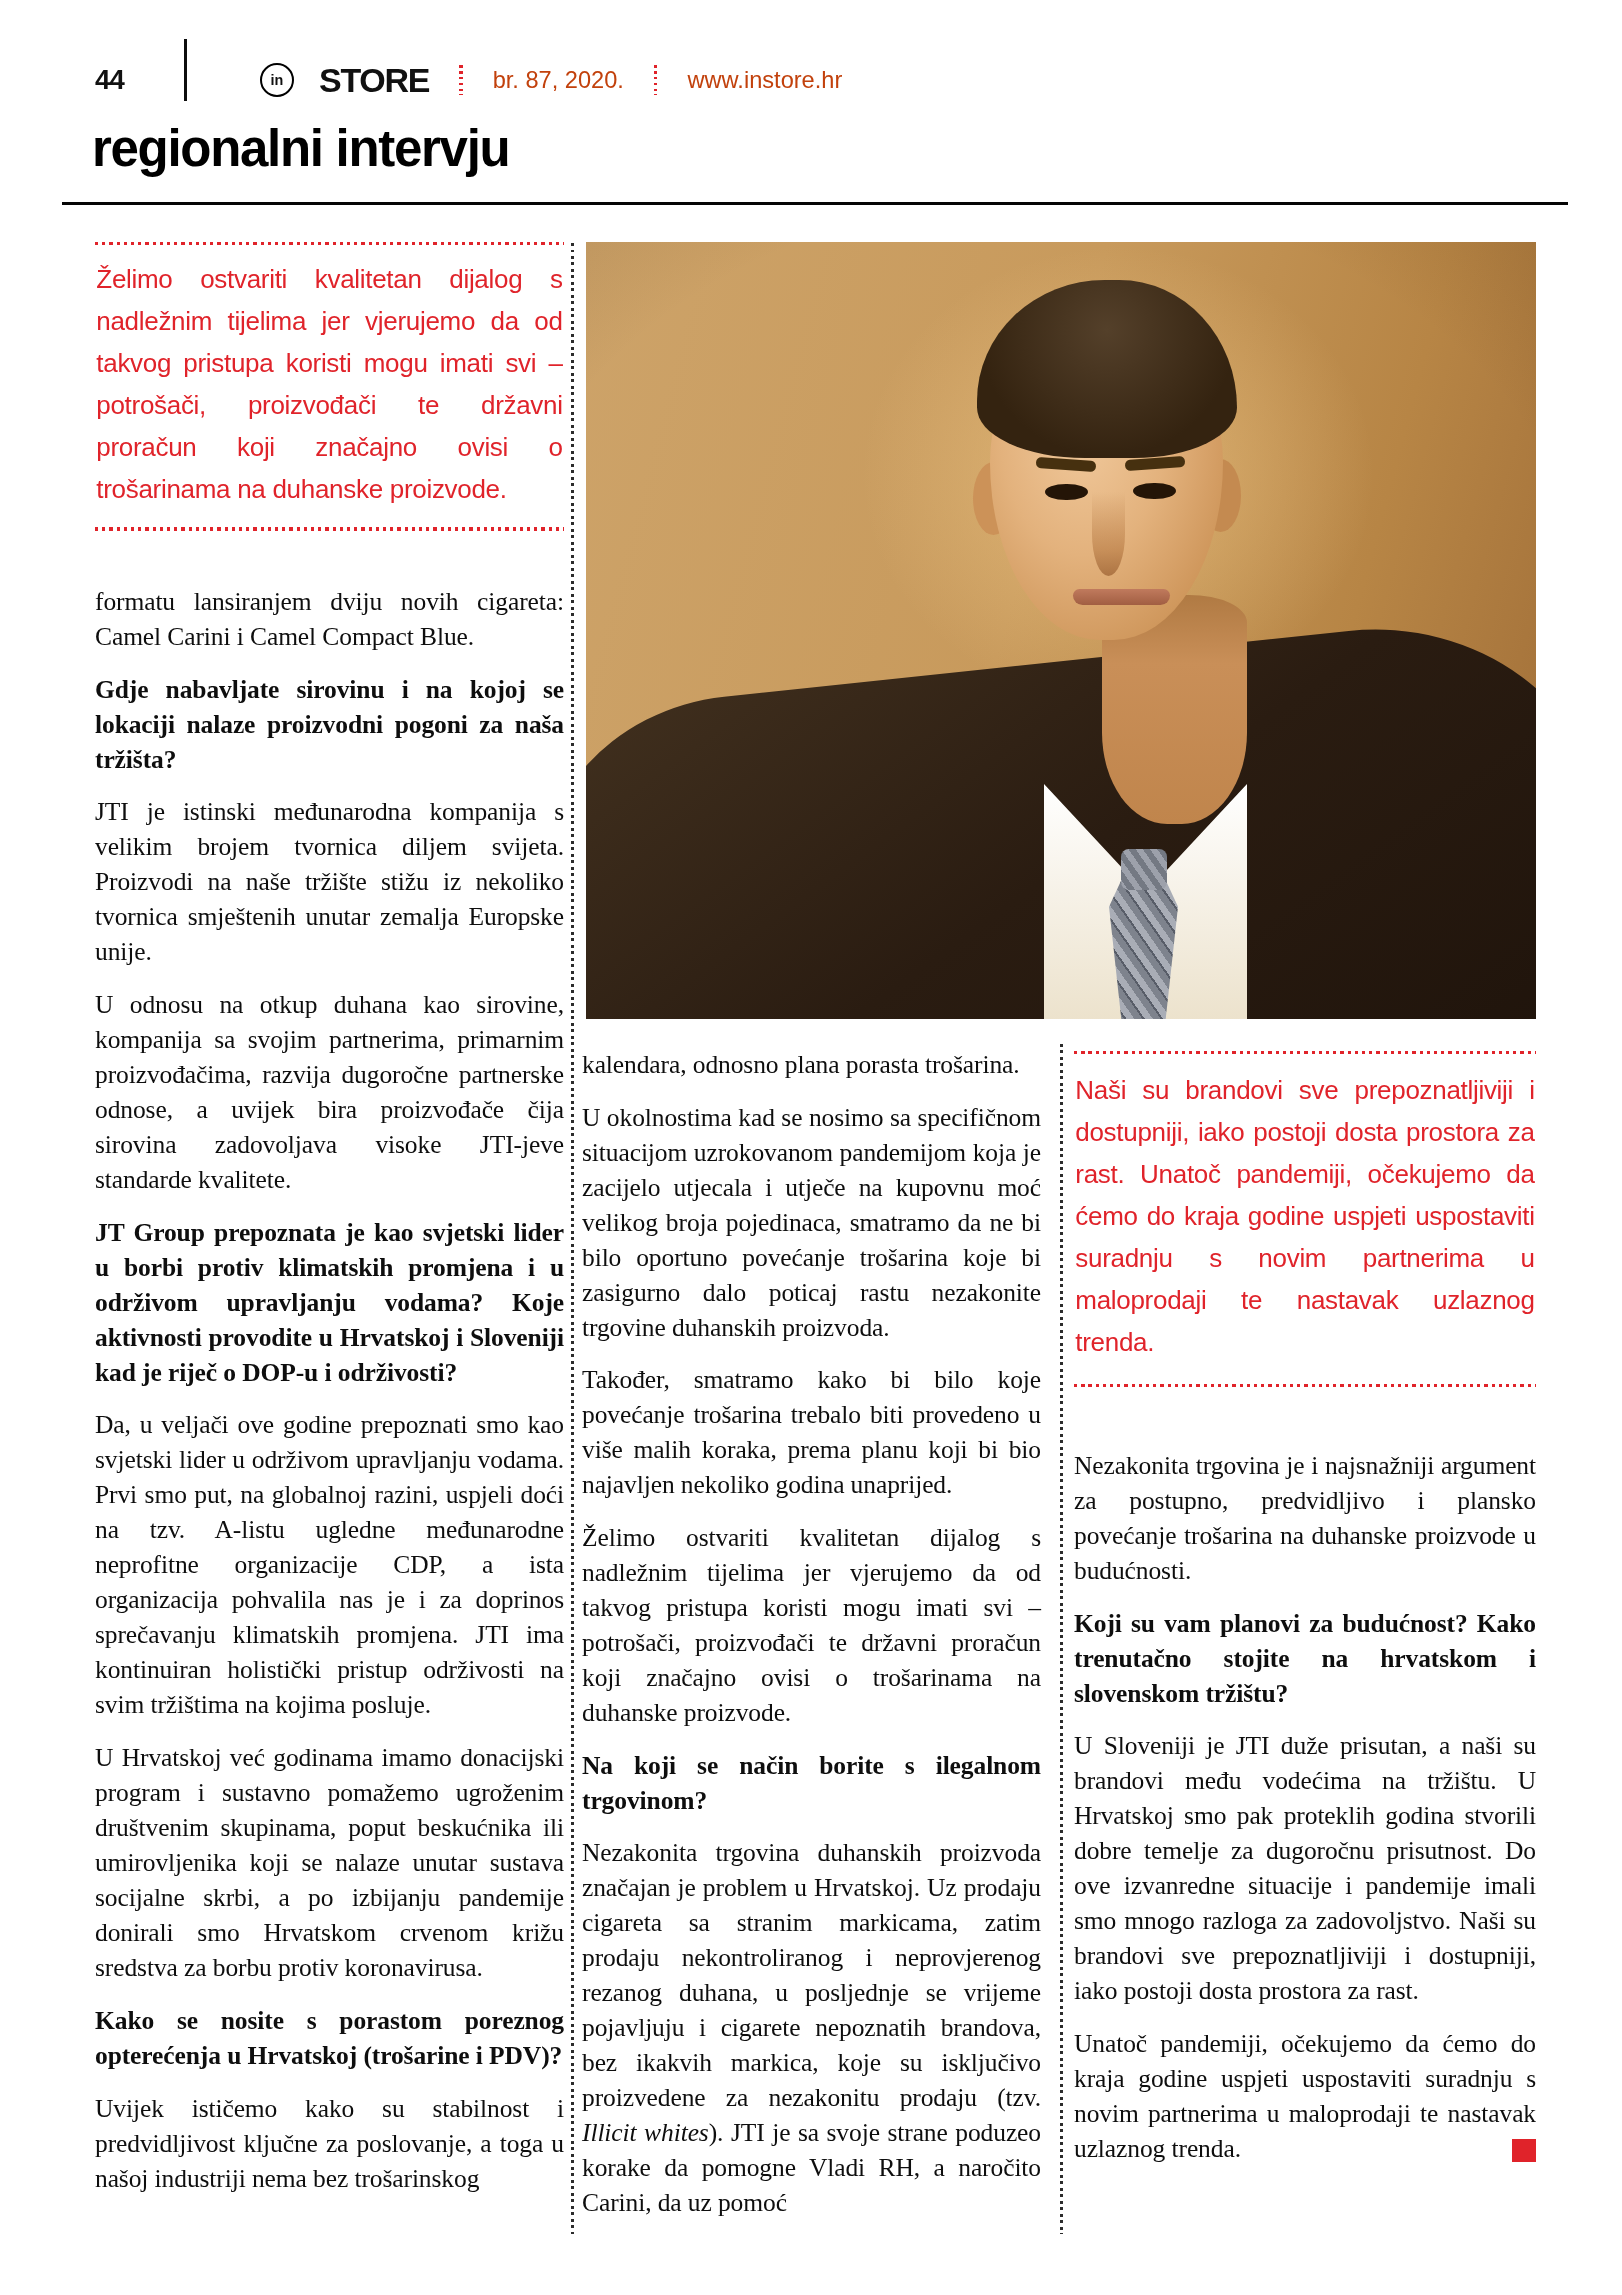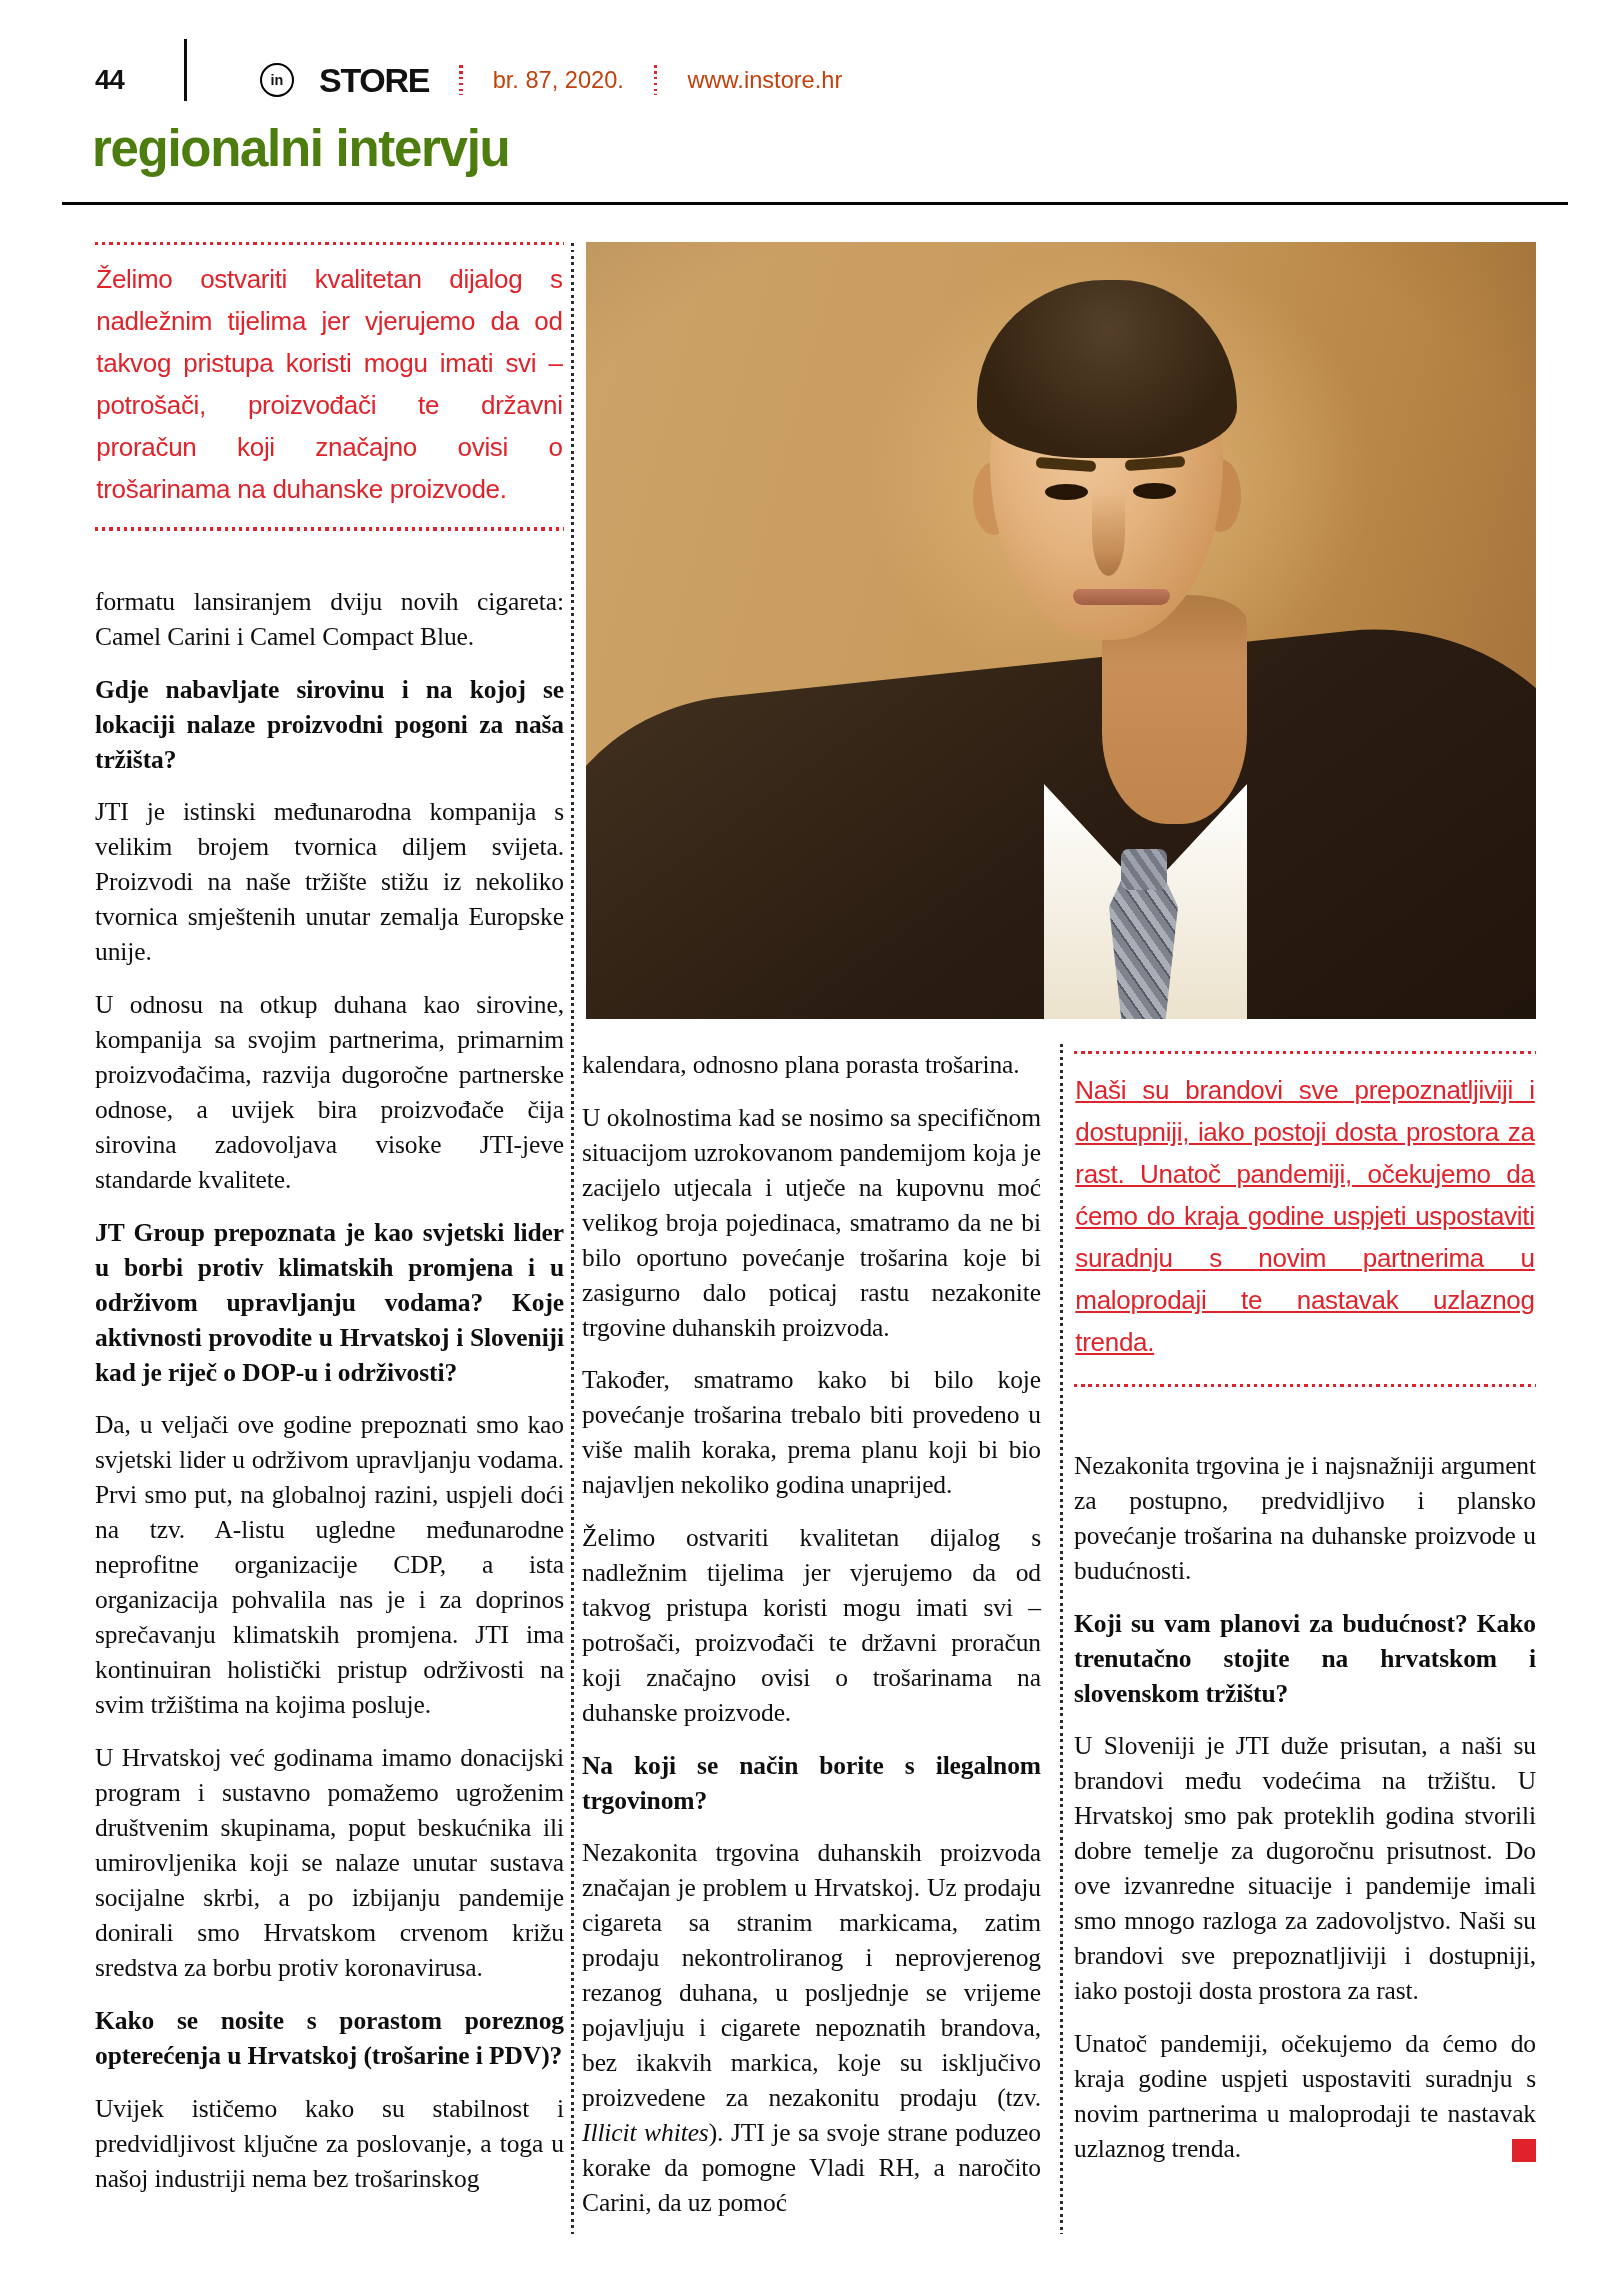--- a/index.html
+++ b/index.html
@@ -14,39 +14,39 @@
   .pagenum{left:95px;top:64px;font-weight:800;font-size:27.5px;letter-spacing:-0.7px;}
   .header-vline{left:184px;top:39px;width:2.6px;height:62px;background:#0d0d0d;}
   .brand{left:260px;top:63px;display:flex;align-items:center;gap:25px;height:34px;}
   .logo-circle{width:30px;height:30px;border:2.6px solid #000;border-radius:50%;
     display:flex;align-items:center;justify-content:center;
     font-weight:800;font-size:14.4px;letter-spacing:0;}
   .logo-store{font-weight:800;font-size:34px;letter-spacing:-1.3px;}
   .vdots{width:3.3px;height:30px;margin:0 5.2px;
     background:repeating-linear-gradient(to bottom,#e0232a 0 2.6px,rgba(0,0,0,0) 2.6px 5.9px);}
   .issue,.website{font-size:23.6px;color:#c2410c;}
-  .section-title{left:92px;top:119px;font-weight:800;font-size:51px;letter-spacing:-1.3px;color:#4d7c0f;}
+  .section-title{left:92px;top:119px;font-weight:800;font-size:51px;letter-spacing:-1.3px;color:#000000;}
   .black-rule{left:62px;top:202px;width:1506px;height:3.3px;background:#050505;}
 
   
   .vdivider{width:2.6px;background:repeating-linear-gradient(to bottom,#2c2c2c 0 2.6px,rgba(0,0,0,0) 2.6px 6.5px);}
   .d1{left:571px;top:243px;height:1991px;}
   .d2{left:1060px;top:1044px;height:1190px;}
 
   
   .dots-h{height:3.3px;background:repeating-linear-gradient(to right,#e0232a 0 3.3px,rgba(0,0,0,0) 3.3px 7.2px);}
   .pullquote{display:block;}
   .pq-left{left:95px;top:242px;width:469px;}
   .pq-right{left:1074px;top:1051px;width:462px;}
   .pq-text{
     color:#e0232a;font-family:"Liberation Sans",sans-serif;font-weight:400;
     font-size:26px;line-height:42px;text-align:justify;
     padding:13px 1.3px 17px 1.3px;letter-spacing:-0.3px;
   }
-  .pq-right .pq-text{padding:14.4px 1.3px 21px 1.3px;text-decoration:underline;}
+  .pq-right .pq-text{padding:14.4px 1.3px 21px 1.3px;}
 
   
   .col{font-family:"Liberation Serif",serif;font-size:25.5px;line-height:35px;
     text-align:justify;color:#0e0e0e;letter-spacing:-0.1px;}
   .col-left{left:95px;top:584px;width:469px;}
   .col-mid{left:582px;top:1047px;width:459px;}
   .col-right{left:1074px;top:1448px;width:462px;}
   .col p{margin:0 0 17.7px 0;}
   .col p.q{font-weight:700;}
   .col p:last-child{margin-bottom:0;}

